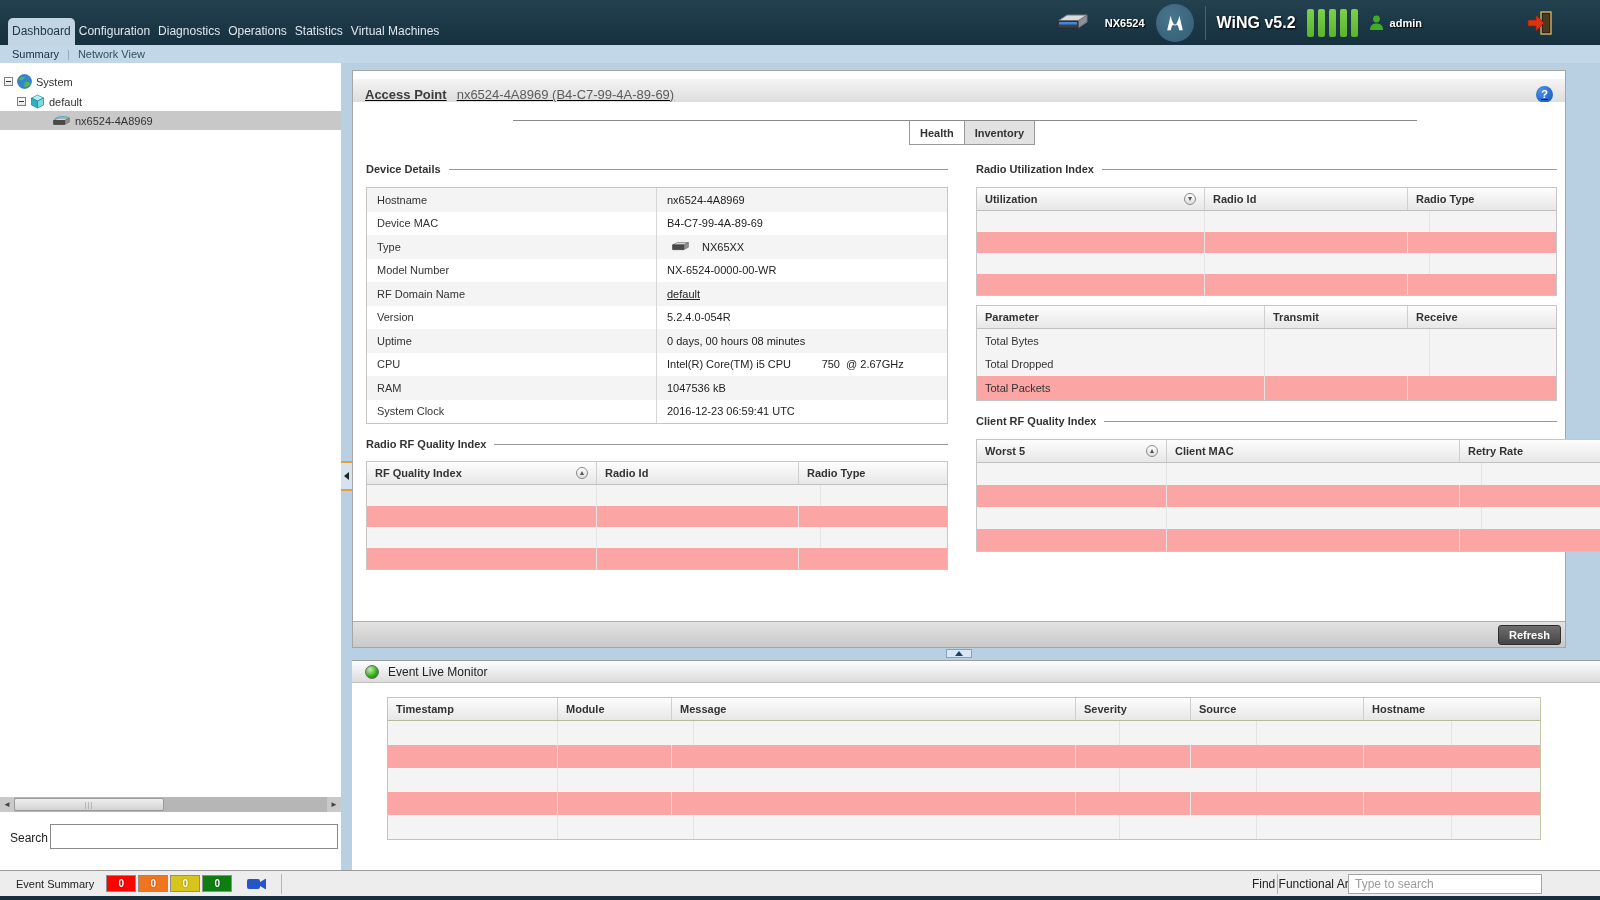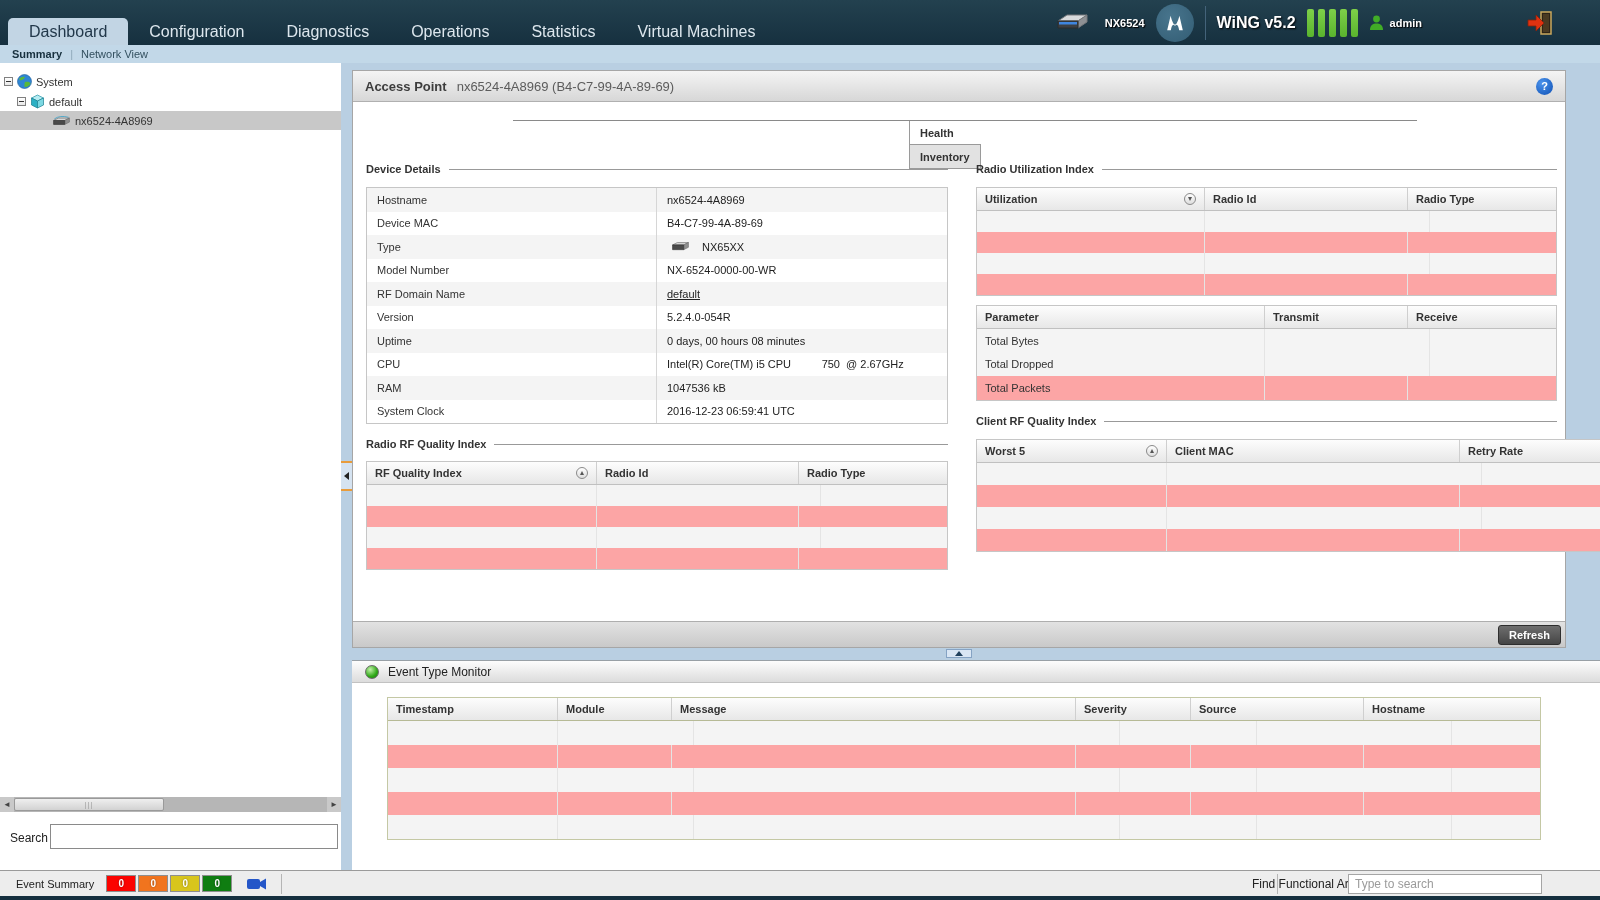--- a/index.html
+++ b/index.html
@@ -2,36 +2,36 @@
 <html><head>
 <meta charset="utf-8">
 <style>
   * { margin:0; padding:0; box-sizing:border-box; }
   html,body { width:1600px; height:900px; overflow:hidden; }
   body { font-family:"Liberation Sans","DejaVu Sans",sans-serif; background:#b9cfe2; position:relative; }
 
   
   #topbar { position:absolute; left:0; top:0; width:1600px; height:45px; background:linear-gradient(#23414f,#16303f); }
   #main-nav { position:absolute; left:8px; bottom:0; display:flex; align-items:flex-end; }
-  .nav-tab { height:27px; line-height:27px; padding:0 21px; font-size:16px; color:#dde7ee; cursor:pointer; }
+  .nav-tab { height:27px; line-height:27px; padding:0 4px; font-size:12px; color:#dde7ee; cursor:pointer; }
   .nav-tab.active { background:#c2d5e4; color:#22384a; border-radius:5px 5px 0 0; }
   #top-right { position:absolute; right:178px; top:0; height:45px; display:flex; align-items:center; gap:11px; }
   .top-label { color:#fff; font-weight:bold; font-size:11px; text-shadow:1px 1px 1px #000; }
   #moto-circle { width:38px; height:38px; border-radius:50%; background:radial-gradient(circle at 40% 35%, #48758d, #335d74); display:flex; align-items:center; justify-content:center; }
   .top-divider { width:1px; height:34px; background:#44masked637a; background:#44637a; }
   #wing-label { color:#fff; font-weight:bold; font-size:16px; text-shadow:1px 1px 2px #000; }
   #signal-bars { display:flex; gap:4px; align-items:center; }
   .sig-bar { width:7px; height:28px; background:linear-gradient(#7ed049,#49a722); border-radius:2px; }
   #admin-wrap { display:flex; align-items:center; gap:6px; }
   #logout-btn { position:absolute; right:46px; top:9px; width:28px; height:28px; cursor:pointer; }
 
   
   #subnav { position:absolute; left:0; top:45px; width:1600px; height:18px; background:#c2d8e8; display:flex; align-items:center; font-size:11px; padding-left:12px; gap:8px; }
   .subnav-item { color:#33505f; cursor:pointer; }
-  .subnav-item.active { font-weight:bold; color:#17303e; }
+  .subnav-item.active { font-weight:normal; color:#17303e; }
   .subnav-sep { color:#8fa9ba; }
 
   
   #tree-panel { position:absolute; left:0; top:63px; width:341px; height:807px; background:#fff; }
   .tree-row { position:absolute; left:0; right:0; height:19px; display:flex; align-items:center; font-size:11px; color:#333; cursor:pointer; }
   .tree-row.selected { background:#c8c8c8; }
   .expander { width:9px; height:9px; border:1px solid #808080; background:linear-gradient(#fff,#e8e8e8); position:relative; flex:none; }
   .expander::after { content:""; position:absolute; left:1px; right:1px; top:3px; height:1px; background:#333; }
   .tree-icon { flex:none; margin:0 4px; display:flex; }
 
@@ -42,28 +42,28 @@
   #search-label { position:absolute; left:10px; top:16px; font-size:12px; color:#222; }
   #tree-search-input { position:absolute; left:50px; top:9px; width:288px; height:25px; border:1px solid #8a8a8a; font-size:12px; padding:0 5px; }
 
   
   #v-splitter { position:absolute; left:341px; top:63px; width:11px; height:807px; background:#b9cfe2; }
   #v-collapse { position:absolute; left:0; top:398px; width:11px; height:30px; background:#d5e3f1; border-top:2px solid #e89c3c; border-bottom:2px solid #e89c3c; display:flex; align-items:center; justify-content:center; cursor:pointer; }
   #v-collapse .tri { width:0; height:0; border-top:4px solid transparent; border-bottom:4px solid transparent; border-right:5px solid #222; }
 
   
   #main-panel { position:absolute; left:352px; top:70px; width:1214px; height:578px; background:#fff; border:1px solid #a6a6a6; }
-  #ap-header { position:absolute; left:0; top:0; right:0; height:31px; background:linear-gradient(#f4f4f4,#d7d7d7); border-bottom:1px solid #b0b0b0; display:flex; align-items:center; padding:0 12px; gap:10px; }
+  #ap-header { position:absolute; left:0; top:8px; right:0; height:31px; background:linear-gradient(#f4f4f4,#d7d7d7); border-bottom:1px solid #b0b0b0; display:flex; align-items:center; padding:0 12px; gap:10px;text-decoration:underline; }
   #ap-title { font-size:13px; font-weight:bold; color:#3d3d3d; }
   #ap-subtitle { font-size:13px; color:#5c5c5c; }
   #help-icon { margin-left:auto; width:17px; height:17px; border-radius:50%; background:radial-gradient(circle at 35% 30%, #4b93ec, #0f50b4); color:#fff; font-size:11px; font-weight:bold; display:flex; align-items:center; justify-content:center; cursor:pointer; }
   #panel-body { position:absolute; left:0; top:31px; right:0; bottom:26px; background:#fff; }
 
   #tab-rule { position:absolute; left:160px; top:18px; width:904px; height:1px; background:#8a8a8a; }
-  #view-tabs { position:absolute; left:556px; top:19px; display:flex;flex-direction:column; }
+  #view-tabs { position:absolute; left:556px; top:19px; display:flex; }
   .view-tab { height:24px; padding:0 10px; font-size:11px; font-weight:bold; color:#333; border:1px solid #9a9a9a; border-top:none; display:flex; align-items:center; cursor:pointer; background:#e2e2e2; }
   .view-tab.active { background:#fff; border-right:none; }
 
   .section-title { position:absolute; display:flex; align-items:center; font-size:11px; font-weight:bold; color:#333; }
   .section-title .rule { height:1px; background:#999; margin-left:8px; flex:1; }
 
   
   .tbl { position:absolute; border:1px solid #c6c6c6; background:#fca5a5; display:flex; flex-direction:column; }
   .tbl-head { display:flex; height:23px; background:linear-gradient(#fdfdfd,#e7e7e7); border-bottom:1px solid #c0c0c0; flex:none; }
   .th { display:flex; align-items:center; padding:0 8px; font-size:11px; font-weight:bold; color:#333; border-right:1px solid #cfcfcf; cursor:pointer; }
@@ -442,21 +442,21 @@
 
 <div id="h-splitter">
   <div id="h-collapse">
       <span class="tri"></span>
     </div>
 </div>
 
 <div id="event-panel">
   <div id="event-header">
     <span id="event-orb"></span>
-    <span id="event-title">Event Type Monitor</span>
+    <span id="event-title">Event Live Monitor</span>
   </div>
   <div class="tbl olive" id="event-table" style="left:35px; top:36px; width:1154px;">
       <div class="tbl-head">
         <div class="th" style="width: 170px;">
           <span>Timestamp</span>
         </div>
         <div class="th" style="width: 114px;">
           <span>Module</span>
         </div>
         <div class="th" style="width: 404px;">

